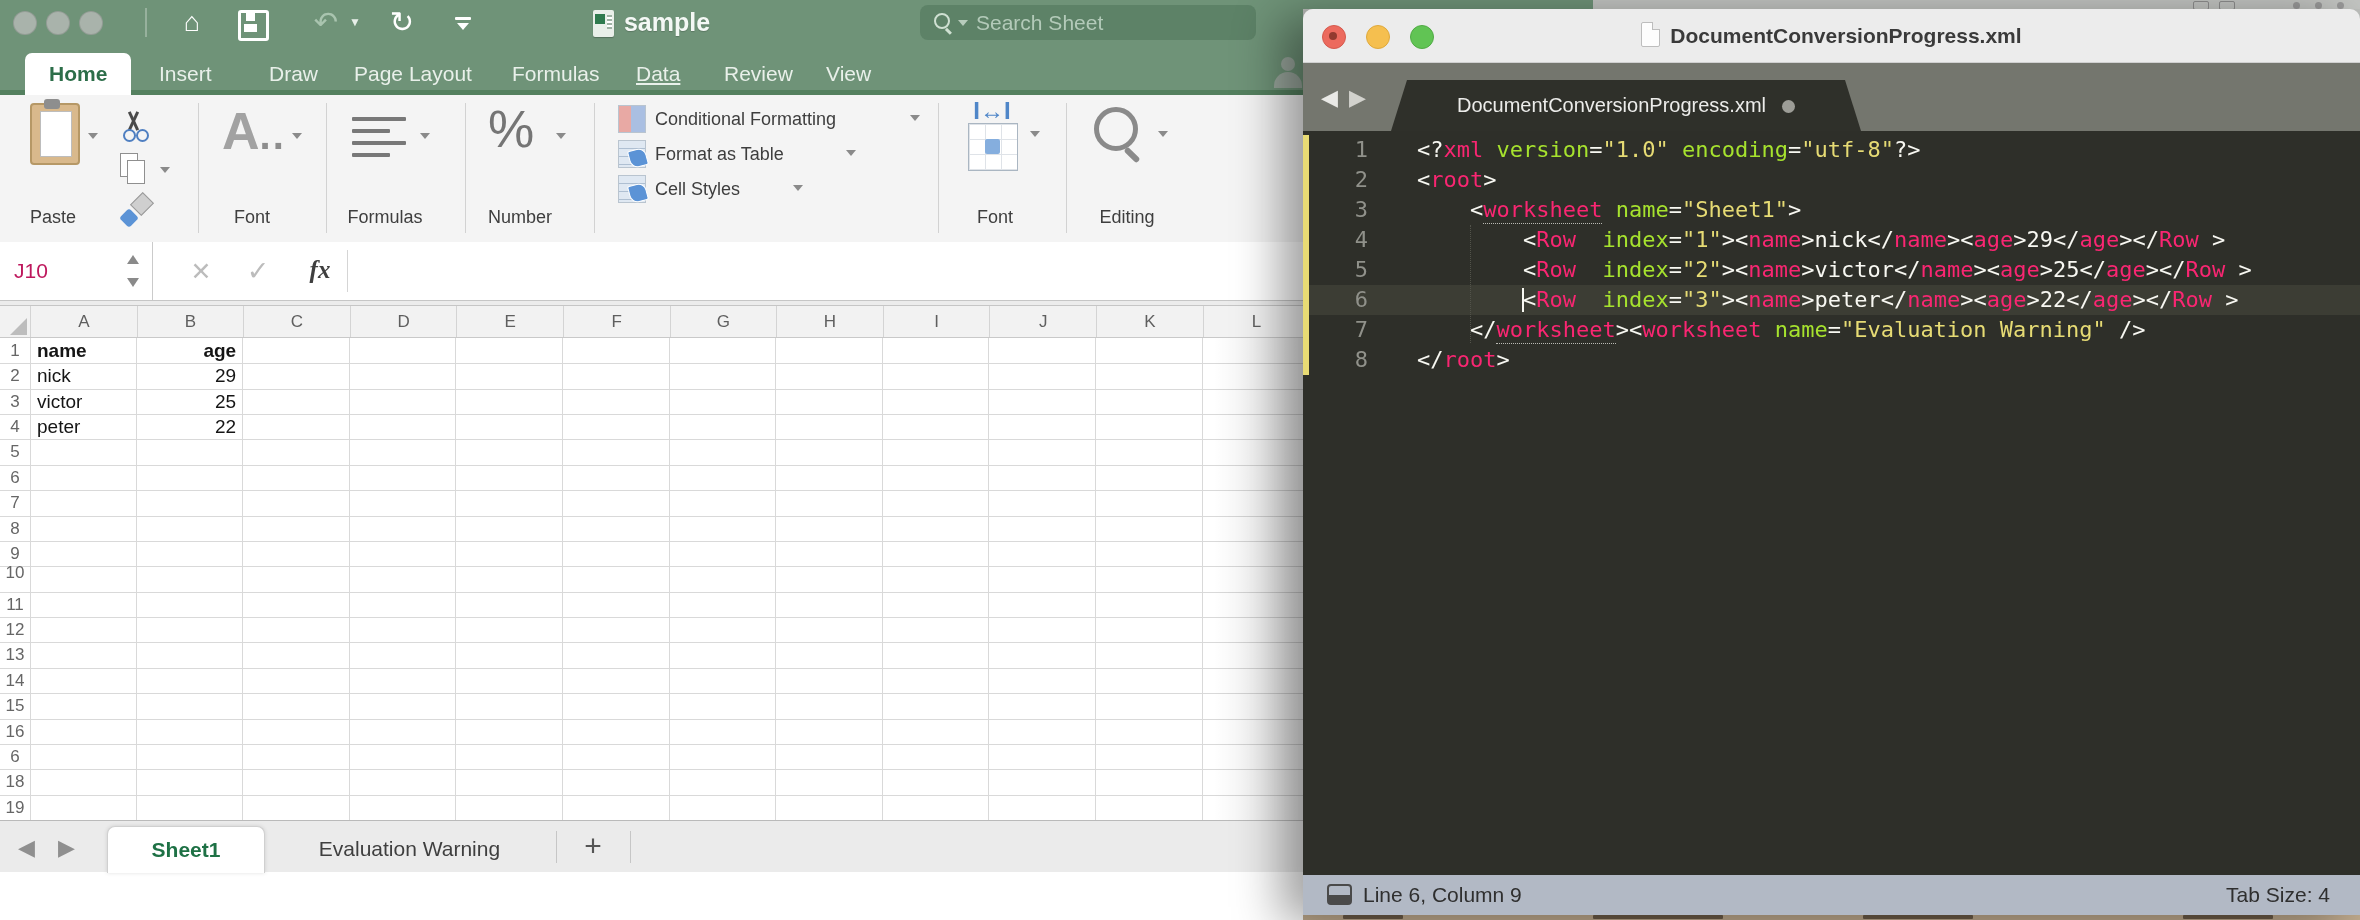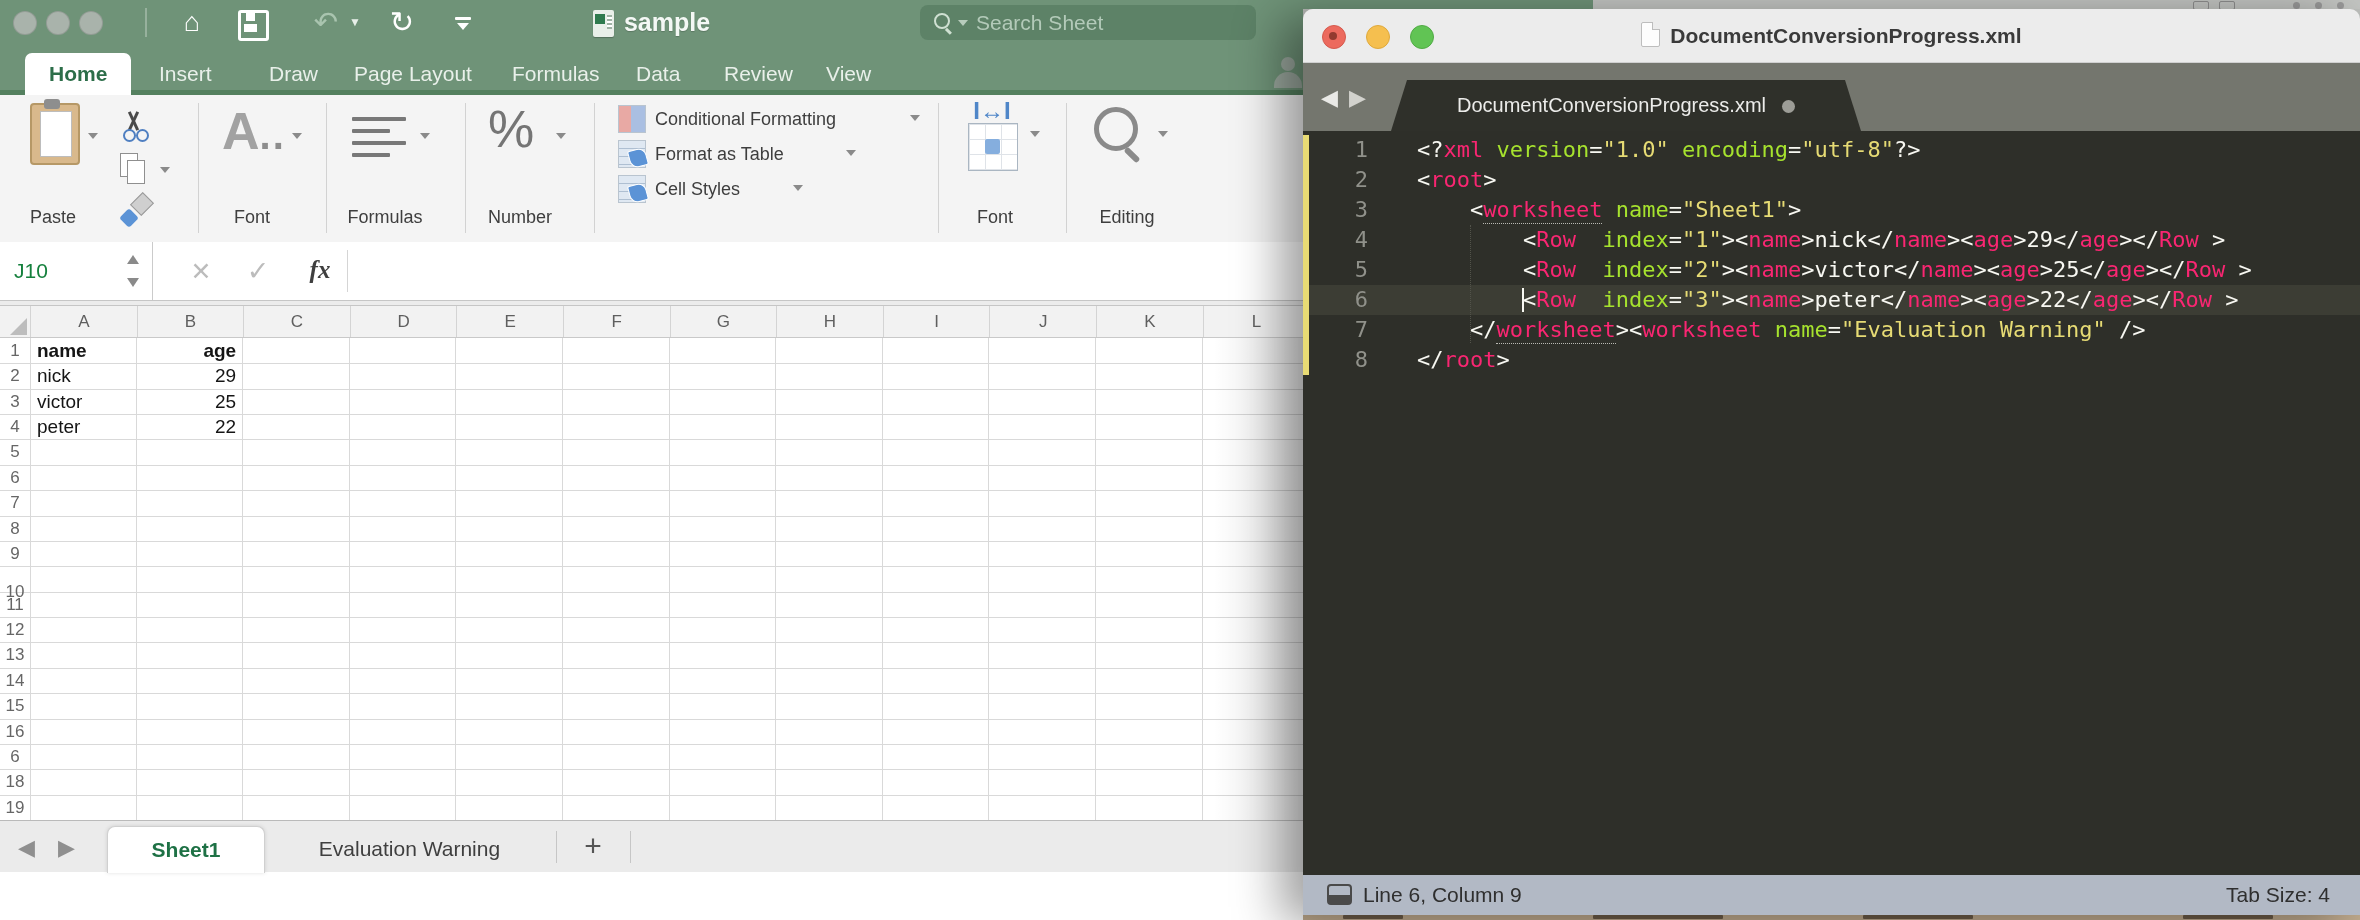--- a/index.html
+++ b/index.html
@@ -96,21 +96,21 @@
     background-image:linear-gradient(#dfe3e8 1px,transparent 1px),linear-gradient(90deg,#dfe3e8 1px,transparent 1px);background-size:16px 15px;}
   .cells-grid i{position:absolute;left:16px;top:15px;width:15px;height:15px;background:#85aede;border-radius:2px;}
   .cells-dd{position:absolute;left:1030px;top:36px;}
   .edit-mag{position:absolute;left:1094px;top:12px;width:34px;height:34px;border:5px solid #8a8a8a;border-radius:50%;}
   .edit-mag i{position:absolute;left:30px;top:34px;width:6px;height:18px;background:#8a8a8a;border-radius:3px;transform:rotate(-45deg);}
   .edit-dd{position:absolute;left:1158px;top:36px;}
 
   
   .xl-formula{left:0;top:242px;width:100%;height:58px;background:#fff;border-bottom:1px solid #c8c8c8;}
   .namebox{position:absolute;left:0;top:0;width:152px;height:100%;border-right:1px solid #cbcbcb;}
-  .namebox .val{position:absolute;left:14px;top:0;line-height:58px;font-size:21px;color:#15803d;}
+  .namebox .val{position:absolute;left:14px;top:0;line-height:58px;font-size:21px;color:#be185d;}
   .stepper{position:absolute;left:126px;top:11px;width:14px;height:36px;}
   .stepper .up{position:absolute;left:1px;top:2px;width:0;height:0;border-left:6px solid transparent;border-right:6px solid transparent;border-bottom:9px solid #8a8a8a;}
   .stepper .dn{position:absolute;left:1px;bottom:2px;width:0;height:0;border-left:6px solid transparent;border-right:6px solid transparent;border-top:9px solid #8a8a8a;}
   .fb-x{position:absolute;left:186px;top:0;width:30px;line-height:58px;font-size:25px;color:#bcbcbc;text-align:center;}
   .fb-ck{position:absolute;left:243px;top:0;width:30px;line-height:58px;font-size:27px;color:#bcbcbc;text-align:center;}
   .fb-fx{position:absolute;left:302px;top:0;width:36px;line-height:56px;font-size:25px;color:#3f3f3f;font-family:"Liberation Serif",serif;font-style:italic;font-weight:bold;text-align:center;}
   .fb-sep{position:absolute;left:347px;top:8px;width:1px;height:42px;background:#d5d5d5;}
 
   .xl-gap{left:0;top:300px;width:100%;height:6px;background:#ececec;border-top:1px solid #c6c6c6;border-bottom:1px solid #c6c6c6;box-sizing:border-box;}
   .xl-headers{left:0;top:306px;width:100%;height:32px;background:#f2f2f2;border-bottom:1px solid #c9c9c9;box-sizing:border-box;}
@@ -234,21 +234,21 @@
     </div>
 
     <div class="abs xl-tabrow">
       <div class="xl-tabstrip"></div>
       <div id="xlTabs">
           <div class="xl-tab active" style="left: 25px;">Home</div>
           <div class="xl-tab" style="left: 135px;">Insert</div>
           <div class="xl-tab" style="left: 245px;">Draw</div>
           <div class="xl-tab" style="left: 330px;">Page Layout</div>
           <div class="xl-tab" style="left: 488px;">Formulas</div>
-          <div class="xl-tab" style="left: 612px;">Data</div>
+          <div class="xl-tab" style="left: 612px; text-decoration: underline;">Data</div>
           <div class="xl-tab" style="left: 700px;">Review</div>
           <div class="xl-tab" style="left: 802px;">View</div>
         </div>
       <div class="share">
           <span class="hd"></span>
           <span class="bd"></span>
         </div>
     </div>
 
     <div class="abs xl-ribbon">
@@ -386,21 +386,21 @@
           <div class="xl-rownum" style="top: 101.48px; line-height: 25.37px; height: 25.37px;">5</div>
           <div class="xl-hline" style="top: 152.22px;"></div>
           <div class="xl-rownum" style="top: 126.85px; line-height: 25.37px; height: 25.37px;">6</div>
           <div class="xl-hline" style="top: 177.59px;"></div>
           <div class="xl-rownum" style="top: 152.22px; line-height: 25.37px; height: 25.37px;">7</div>
           <div class="xl-hline" style="top: 202.96px;"></div>
           <div class="xl-rownum" style="top: 177.59px; line-height: 25.37px; height: 25.37px;">8</div>
           <div class="xl-hline" style="top: 228.33px;"></div>
           <div class="xl-rownum" style="top: 202.96px; line-height: 25.37px; height: 25.37px;">9</div>
           <div class="xl-hline" style="top: 253.7px;"></div>
-          <div class="xl-rownum" style="top: 241px; line-height: 25.37px; height: 25.37px;">10</div>
+          <div class="xl-rownum" style="top: 222px; line-height: 25.37px; height: 25.37px;">10</div>
           <div class="xl-hline" style="top: 279.07px;"></div>
           <div class="xl-rownum" style="top: 253.7px; line-height: 25.37px; height: 25.37px;">11</div>
           <div class="xl-hline" style="top: 304.44px;"></div>
           <div class="xl-rownum" style="top: 279.07px; line-height: 25.37px; height: 25.37px;">12</div>
           <div class="xl-hline" style="top: 329.81px;"></div>
           <div class="xl-rownum" style="top: 304.44px; line-height: 25.37px; height: 25.37px;">13</div>
           <div class="xl-hline" style="top: 355.18px;"></div>
           <div class="xl-rownum" style="top: 329.81px; line-height: 25.37px; height: 25.37px;">14</div>
           <div class="xl-hline" style="top: 380.55px;"></div>
           <div class="xl-rownum" style="top: 355.18px; line-height: 25.37px; height: 25.37px;">15</div>

